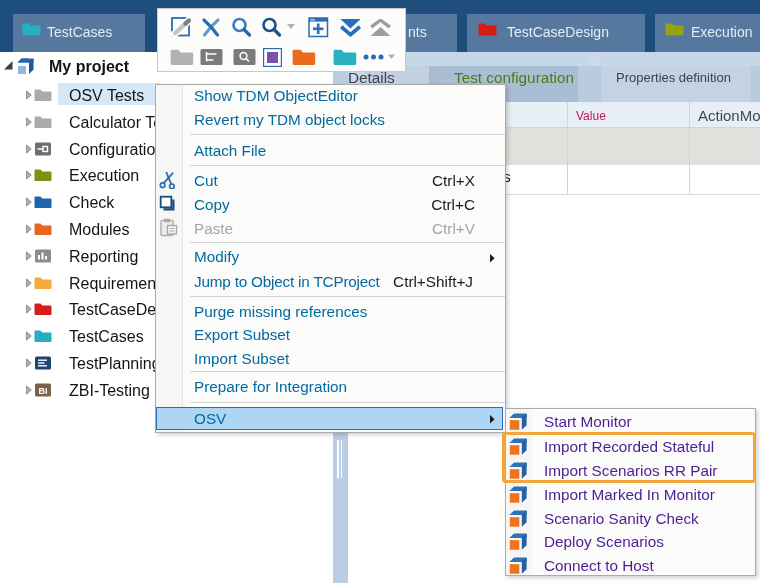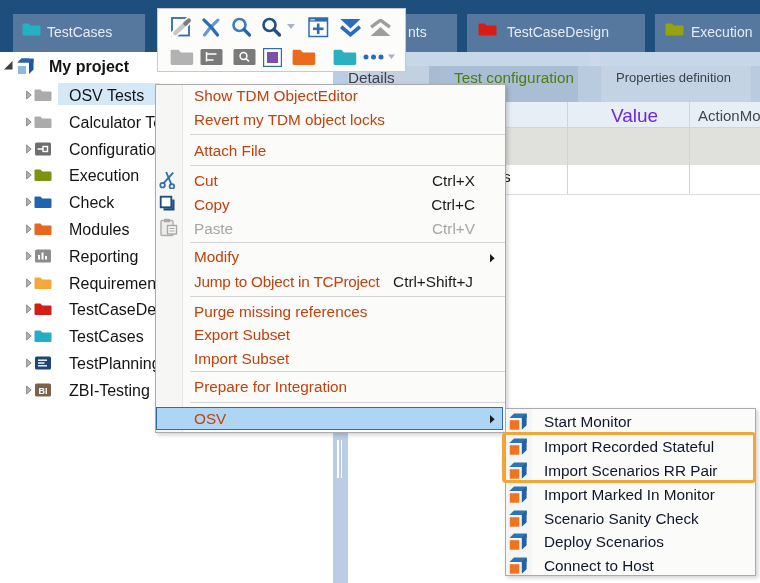--- a/index.html
+++ b/index.html
@@ -1,24 +1,24 @@
 <!DOCTYPE html>
 <html><head><meta charset="utf-8"><style>
 html,body{margin:0;padding:0}
 *{box-sizing:border-box}
 body{width:760px;height:583px;position:relative;overflow:hidden;background:#fff;
  font-family:"Liberation Sans",sans-serif;-webkit-font-smoothing:antialiased}
 .a{position:absolute}
 .txt{white-space:nowrap;color:#1a1a1a}
 .tabtxt{font-size:14px;color:#e4ecf5}
-.mi{left:194px;font-size:15.3px;line-height:19px;color:#c2410c;position:absolute;white-space:nowrap}
+.mi{left:194px;font-size:15.3px;line-height:19px;color:#0369a1;position:absolute;white-space:nowrap}
 .sc{font-size:15.3px;line-height:19px;color:#1b1b1b;position:absolute;white-space:nowrap}
 .sep{position:absolute;left:35px;right:1px;height:1px;background:#d4d4d4}
 .trow{position:absolute;font-size:16px;line-height:21px;color:#141414;white-space:nowrap}
-.smi{position:absolute;font-size:15.3px;line-height:19px;color:#0f172a;white-space:nowrap}
+.smi{position:absolute;font-size:15.3px;line-height:19px;color:#4c1d95;white-space:nowrap}
 </style></head>
 <body>
 
 <div class="a" style="left:0;top:0;width:760px;height:52px;background:#1d4e7c"></div>
 
 <div class="a" style="left:13px;top:14px;width:132px;height:38px;background:#56789f"></div>
 <svg class="a" style="left:22px;top:22px" width="19" height="14" viewBox="0 0 19 14">
     <path d="M0.5,2.6 Q0.5,1.4 1.7,1.4 L6.8,1.4 L8.8,3.5 L17.3,3.5 Q18.5,3.5 18.5,4.7 L18.5,12.2 Q18.5,13.4 17.3,13.4 L1.7,13.4 Q0.5,13.4 0.5,12.2 Z" fill="#24b1c4"></path>
   </svg>
 <div class="a tabtxt" style="left:47px;top:24px;line-height:16px">TestCases</div>
@@ -44,21 +44,21 @@
 <div class="a" style="left:348px;top:66px;width:17px;height:36px;background:#cbd8e6"></div>
 <div class="a" style="left:365px;top:66px;width:64px;height:36px;background:#c2d0e0"></div>
 <div class="a" style="left:429px;top:66px;width:11px;height:36px;background:#a8bcd1"></div>
 <div class="a txt" style="left:348px;top:70px;font-size:15.3px;line-height:16px;color:#3a4148">Details</div>
 <div class="a" style="left:440px;top:66px;width:138px;height:36px;background:#a9bed4"></div>
 <div class="a txt" style="left:454px;top:70px;font-size:15.3px;line-height:16px;color:#4d7c0f">Test configuration</div>
 <div class="a" style="left:601px;top:66px;width:150px;height:36px;background:#c3d3e3"></div>
 <div class="a txt" style="left:616px;top:70px;font-size:13px;line-height:16px;color:#3a4148">Properties definition</div>
 
 <div class="a" style="left:348px;top:102px;width:412px;height:26px;background:#e8eef5;border-bottom:1px solid #ccd6df"></div>
-<div class="a txt" style="left:611px;top:108px;font-size:19px;line-height:16px;color:#6d28d9">Value</div>
+<div class="a txt" style="left:576px;top:108px;font-size:12px;line-height:16px;color:#be185d">Value</div>
 <div class="a txt" style="left:698px;top:108px;font-size:15px;line-height:16px;color:#40474f">ActionMode</div>
 
 <div class="a" style="left:348px;top:128px;width:412px;height:37px;background:#e0e0dd"></div>
 
 <div class="a" style="left:348px;top:165px;width:412px;height:30px;background:#fff;border-bottom:1px solid #d8dde2"></div>
 <div class="a txt" style="left:503px;top:169px;font-size:15.5px;line-height:16px">s</div>
 
 <div class="a" style="left:567px;top:102px;width:1px;height:92px;background:#ccd4dc"></div>
 <div class="a" style="left:689px;top:102px;width:1px;height:92px;background:#ccd4dc"></div>
 

